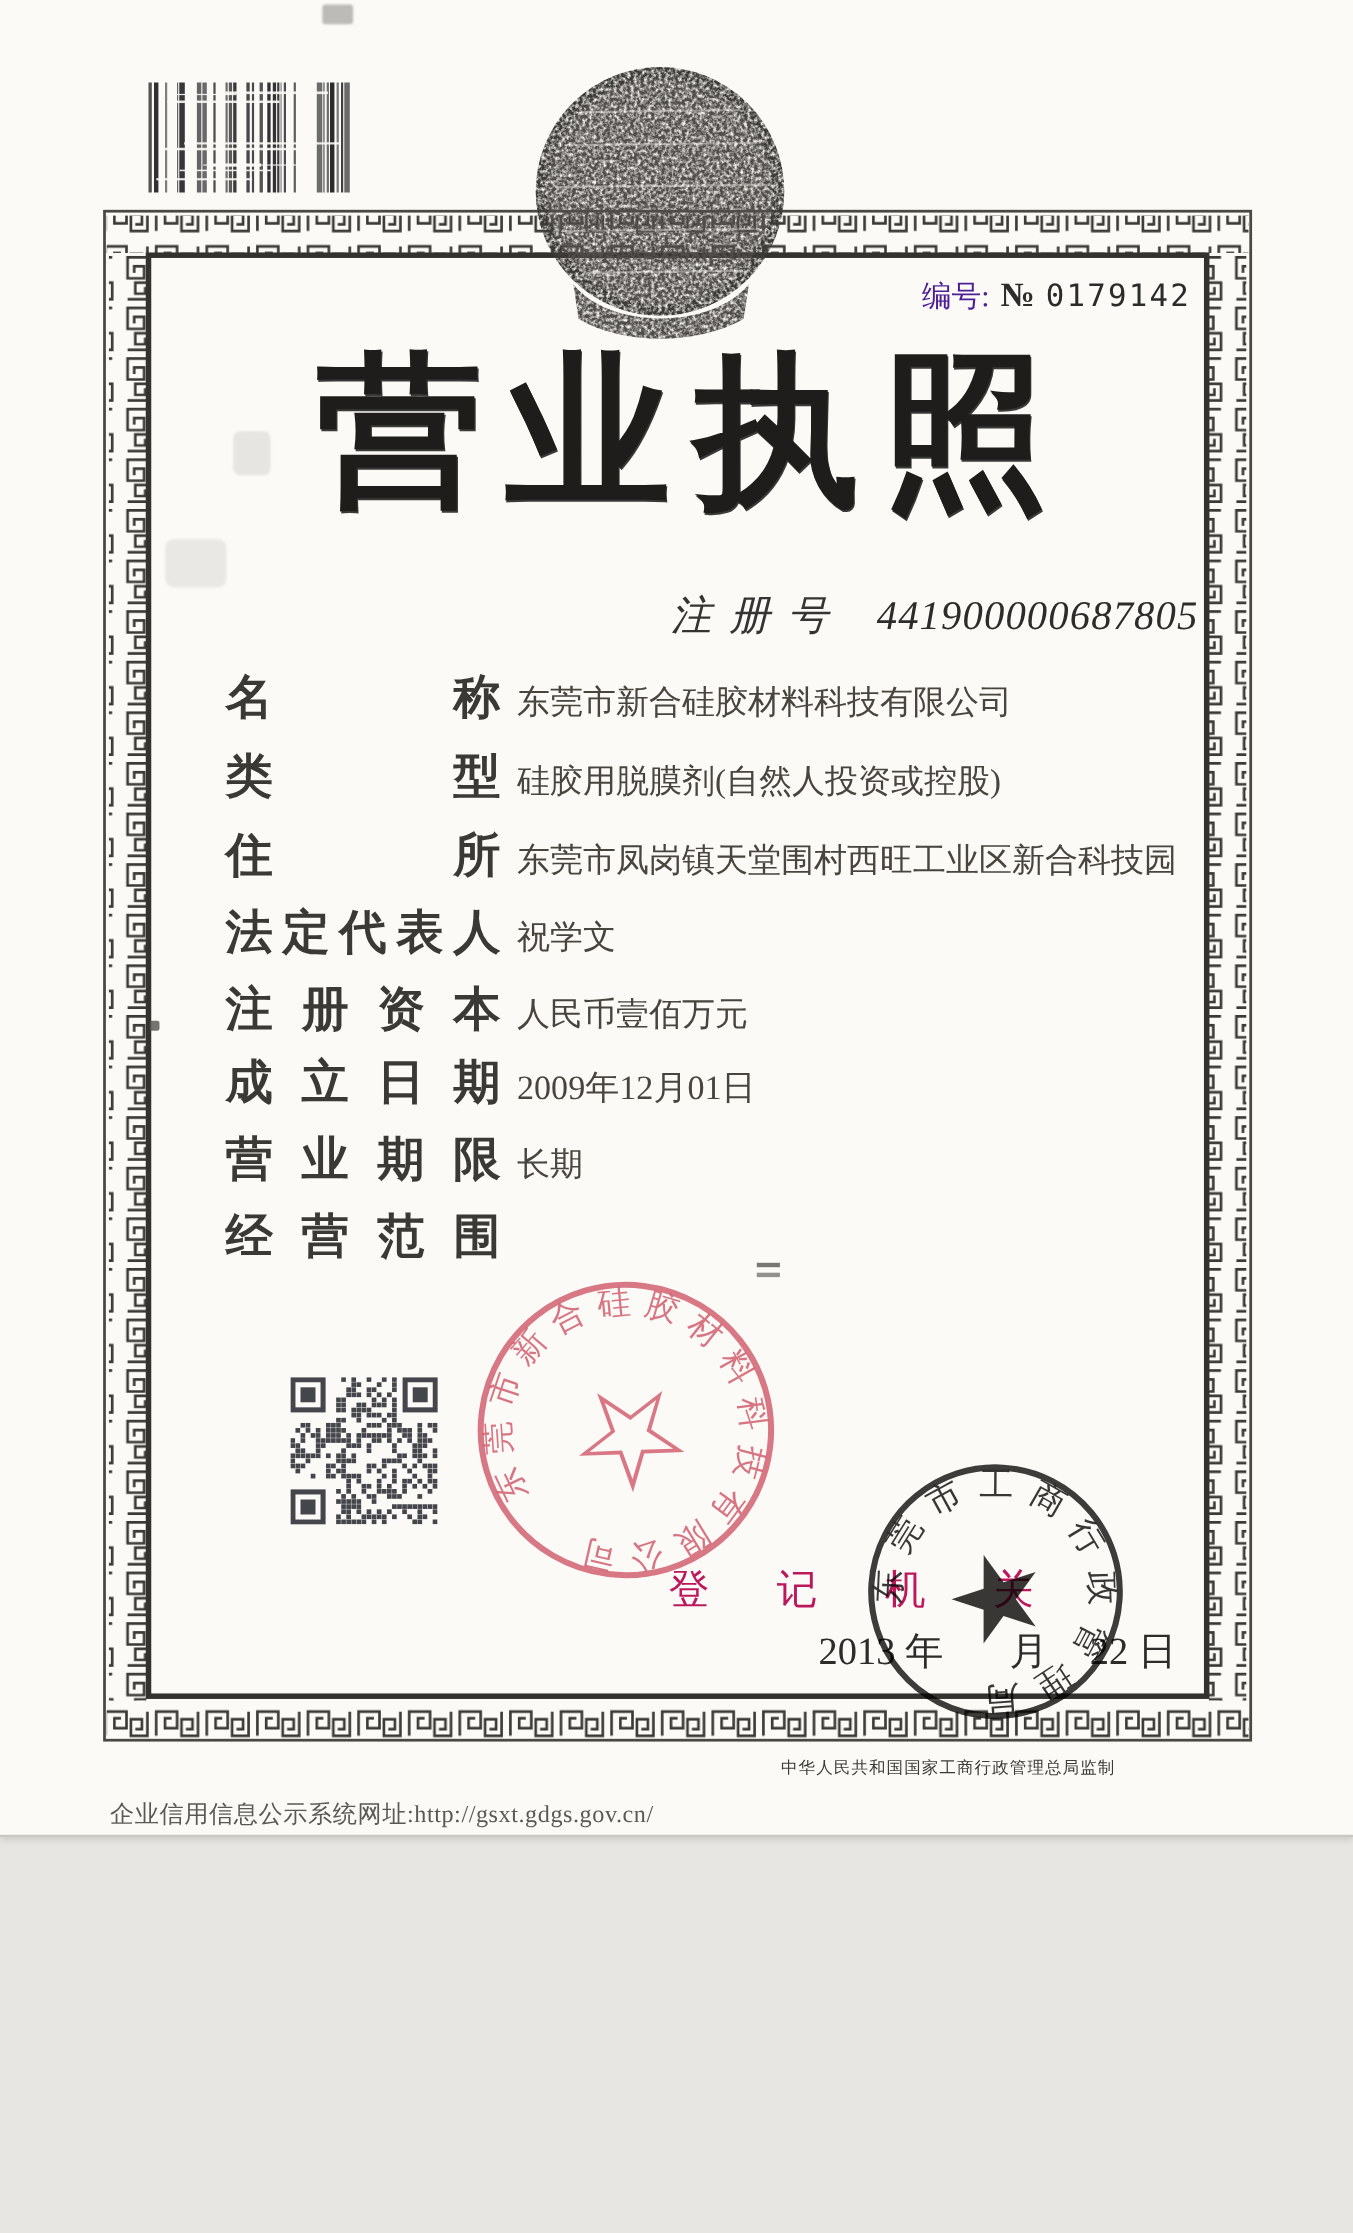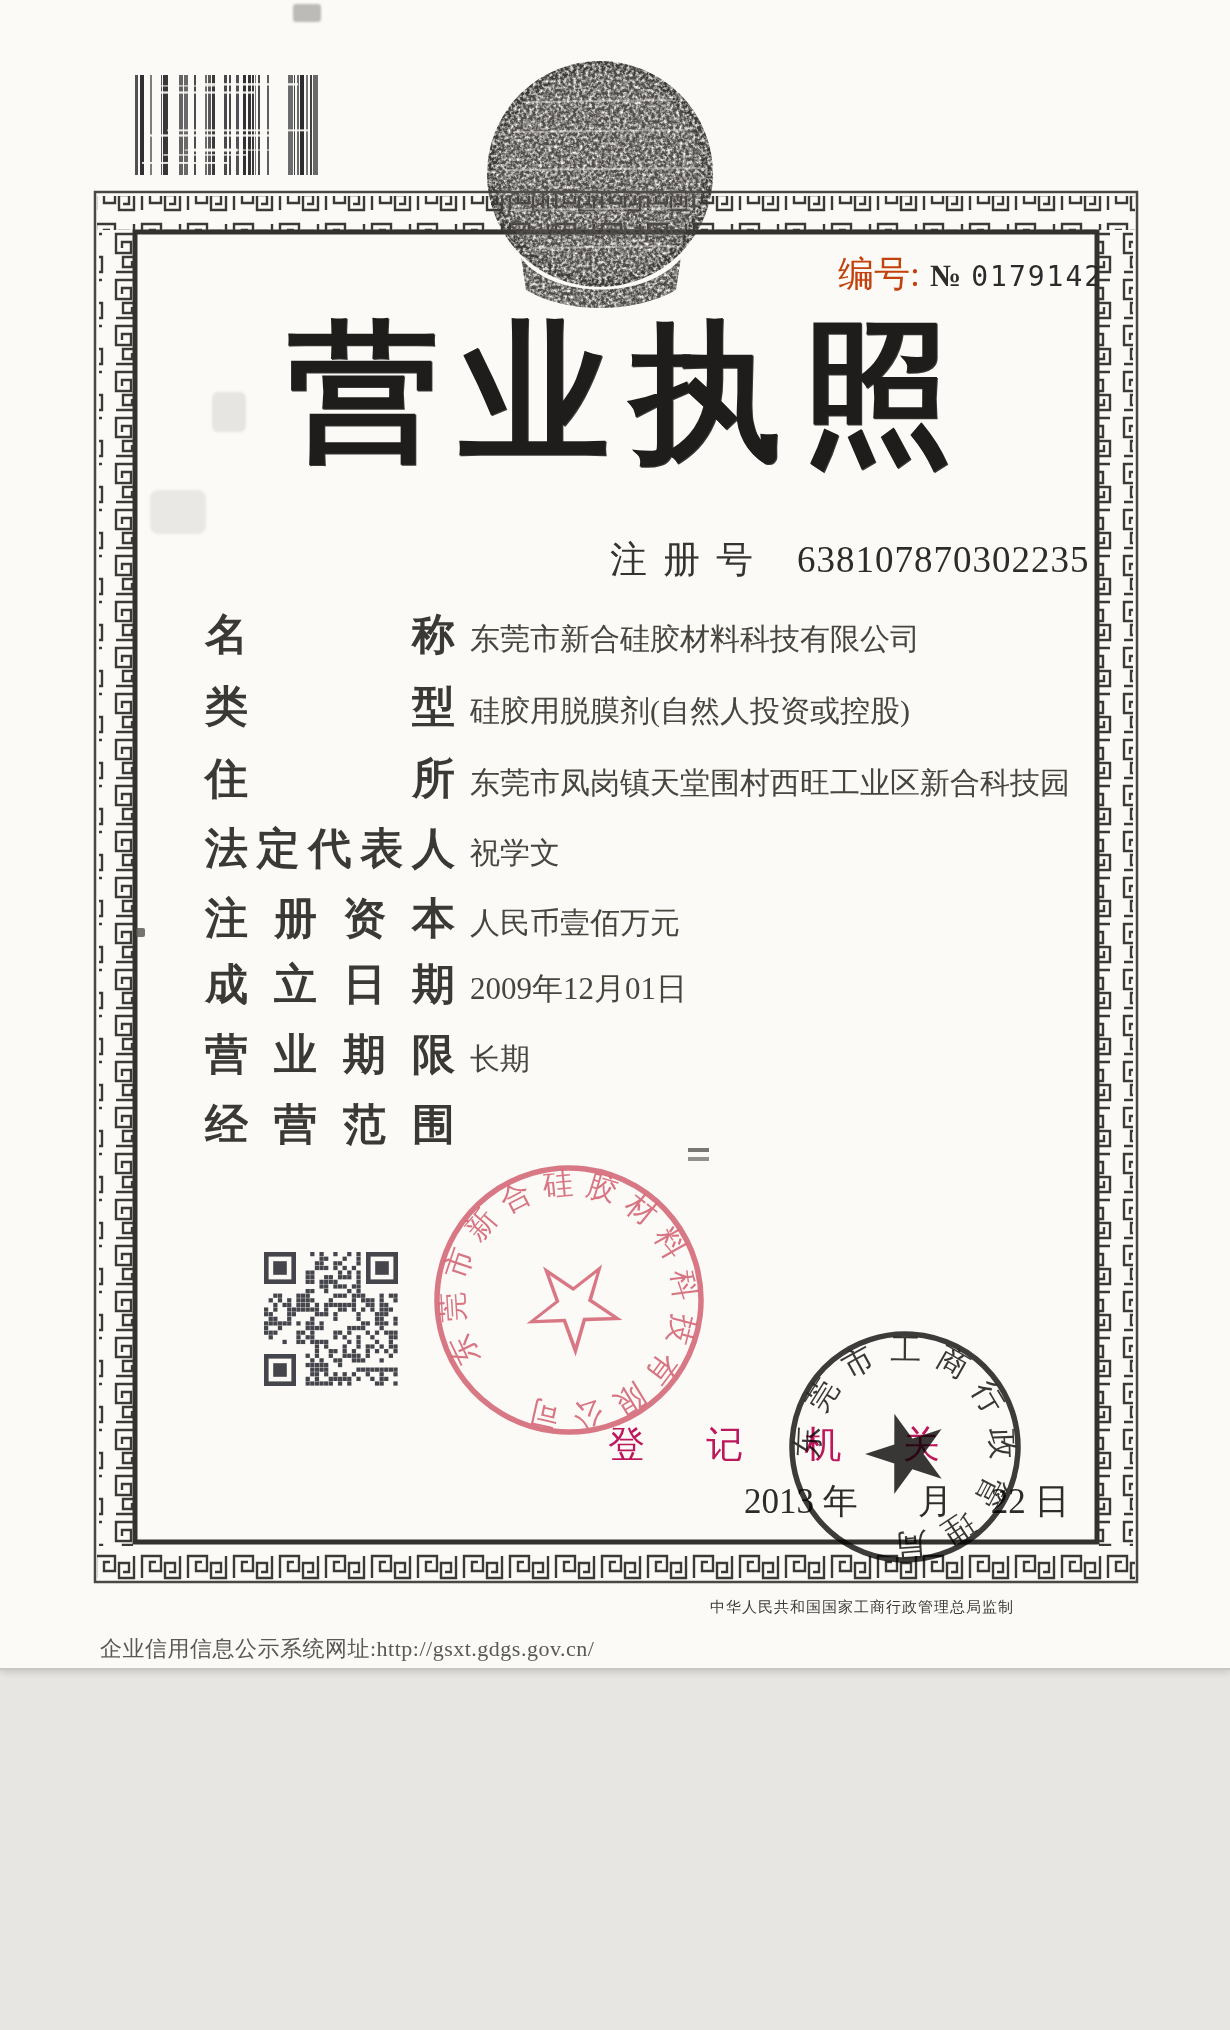--- a/index.html
+++ b/index.html
@@ -9,27 +9,27 @@
   #paper{position:absolute;left:0;top:0;width:1230px;height:1668px;background:#fbfaf6;
          border-bottom:2px solid #c9c7c2;box-shadow:0 3px 6px rgba(0,0,0,.12);}
 
   
   #barcode{left:133px;top:72px;width:190px;height:106px;}
   #emblem{left:483px;top:52px;width:235px;height:258px;}
   #border-frame{left:0;top:0;width:1230px;height:1668px;pointer-events:none;}
 
   
   #serial-line{left:838px;top:250px;display:flex;align-items:baseline;gap:10px;}
-  #serial-label{font-size:36px;color:#c2410c;}
+  #serial-label{font-size:27px;color:#4c1d95;}
   #serial-no-sign{font-size:31px;font-weight:bold;}
   #serial-number{font-family:"DejaVu Sans Mono","Liberation Mono",monospace;font-size:28px;letter-spacing:2px;color:#2b2b2b;}
   #doc-title{left:288px;top:312px;width:680px;font-size:150px;line-height:160px;font-weight:800;
              font-family:"Liberation Sans","DejaVu Sans",sans-serif;color:#1e1d1b;letter-spacing:16px;white-space:nowrap;
              text-shadow:1px 1px 0 #3a3a3a;}
-  #reg-line{left:610px;top:535px;display:flex;align-items:baseline;gap:28px;}
+  #reg-line{left:610px;top:535px;display:flex;align-items:baseline;gap:28px;font-style:italic;}
   #reg-label{font-size:37px;letter-spacing:16px;color:#363432;}
   #reg-number{font-size:37px;letter-spacing:1px;color:#2e2c2a;}
 
   
   .field-row{position:absolute;left:205px;width:928px;display:flex;align-items:flex-start;}
   .field-label{width:250px;flex:0 0 250px;display:flex;justify-content:space-between;
                font-size:43px;line-height:46px;font-weight:700;color:#3b3936;}
   .field-value{margin-left:15px;margin-top:8px;font-size:30px;line-height:38px;color:#48453f;}
   .row-1{top:612px}.row-2{top:684px}.row-3{top:756px}.row-4{top:826px}
   .row-5{top:896px}.row-6{top:962px}.row-7{top:1032px}.row-8{top:1102px}
@@ -153,21 +153,21 @@
 
   <div id="doc-title" class="abs" style="display: flex; justify-content: space-between;">
       <span>营</span>
       <span>业</span>
       <span>执</span>
       <span>照</span>
     </div>
 
   <div id="reg-line" class="abs">
     <span id="reg-label">注册号</span>
-    <span id="reg-number">638107870302235</span>
+    <span id="reg-number">441900000687805</span>
   </div>
 
   <div class="field-row row-1">
     <div class="field-label" style="display: flex; justify-content: space-between;">
         <span>名</span>
         <span>称</span>
       </div>
     <div class="field-value">东莞市新合硅胶材料科技有限公司</div>
   </div>
   <div class="field-row row-2">

